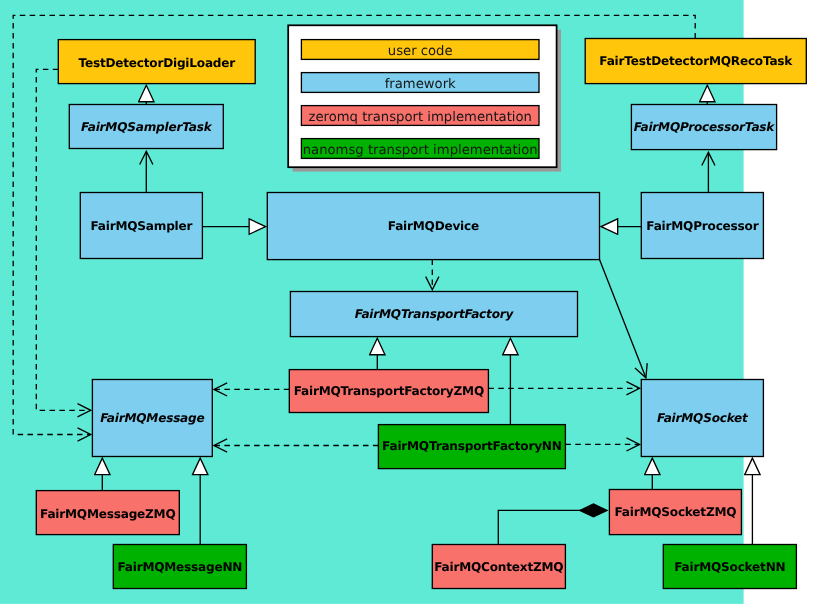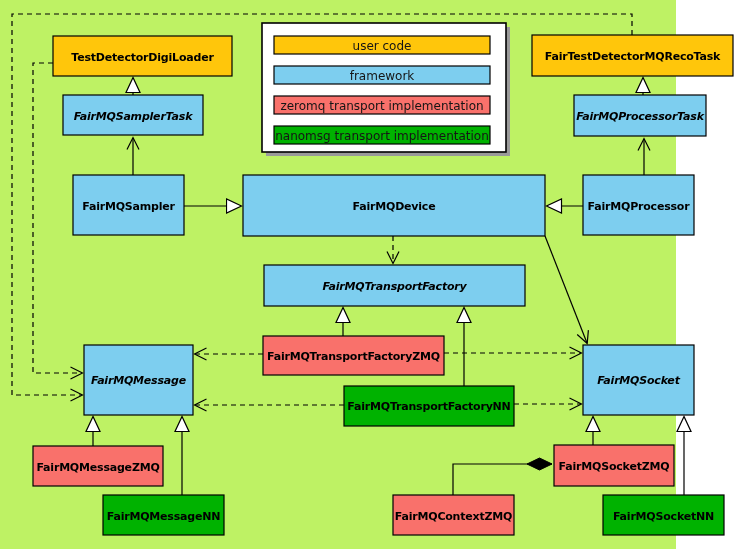--- a/index.html
+++ b/index.html
@@ -1,17 +1,17 @@
 <!DOCTYPE html>
 <html><head>
 <meta charset="utf-8">
 <style>
   html,body { margin:0; padding:0; background:#ffffff; }
   .canvas {
-    position:relative; width:676px; height:549px; background:#bef264;
+    position:relative; width:676px; height:549px; background:#5eead4;
     font-family:"DejaVu Sans", sans-serif;
   }
   svg text { user-select:none; }
   .node-label {
     font-family:"DejaVu Sans", sans-serif;
     font-weight:bold; font-size:11px; letter-spacing:-0.2px;
     text-anchor:middle; dominant-baseline:central; fill:#000000;
   }
   .abstract .node-label { font-style:italic; }
   .legend-label {

